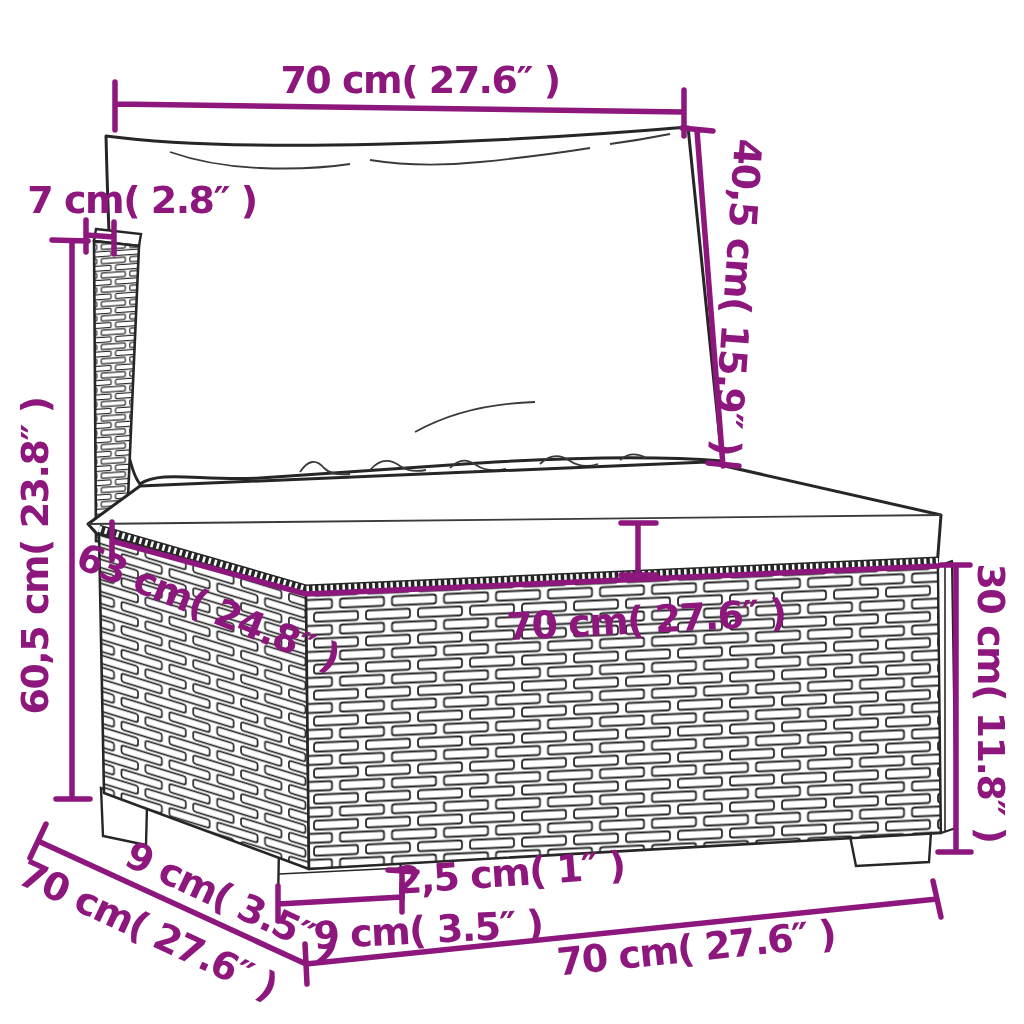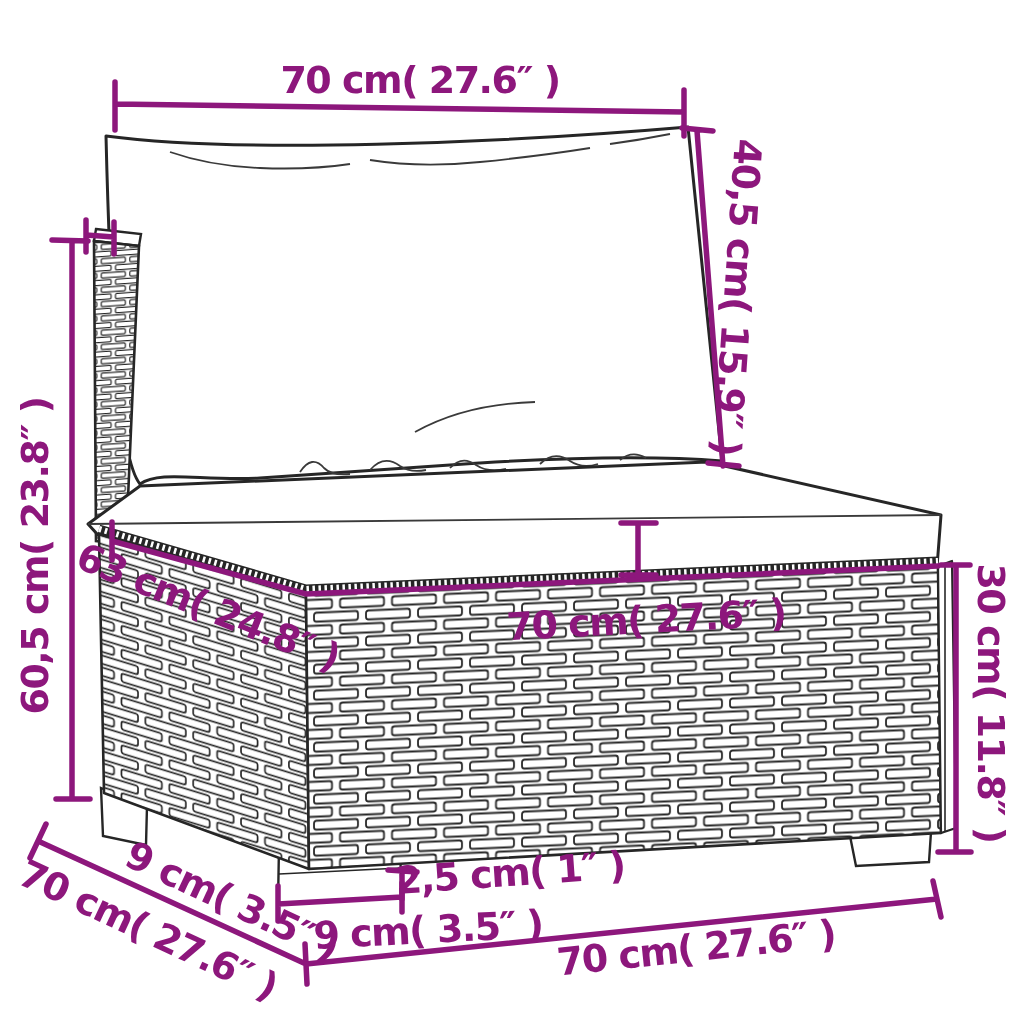--- a/index.html
+++ b/index.html
@@ -94,20 +94,21 @@
       <path d="M278,904 L402,897 M278,886 L278,921 M402,883 L402,912"></path>
 
       <path d="M38,841 L306,964 M46,824 L30,858 M305,944 L307,984"></path>
 
       <path d="M306,964 L937,899 M933,881 L941,917"></path>
     </g>
   </svg>
 
   <div class="dim" style="left:420px;top:80px;transform:translate(-50%,-50%);">70 cm( 27.6″ )</div>
 
+  <div class="dim" style="left:142px;top:200px;transform:translate(-50%,-50%);">7 cm( 2.8″ )</div>
 
   <div class="dim" style="left:737px;top:297px;transform:translate(-50%,-50%) rotate(94deg);">40,5 cm( 15.9″ )</div>
 
   <div class="dim" style="left:35px;top:556px;transform:translate(-50%,-50%) rotate(-90deg);">60,5 cm( 23.8″ )</div>
 
   <div class="dim" style="left:208px;top:607px;transform:translate(-50%,-50%) rotate(22deg);">63 cm( 24.8″ )</div>
 
 
   <div class="dim" style="left:646px;top:620px;transform:translate(-50%,-50%) rotate(-3deg);">70 cm( 27.6″ )</div>
 

